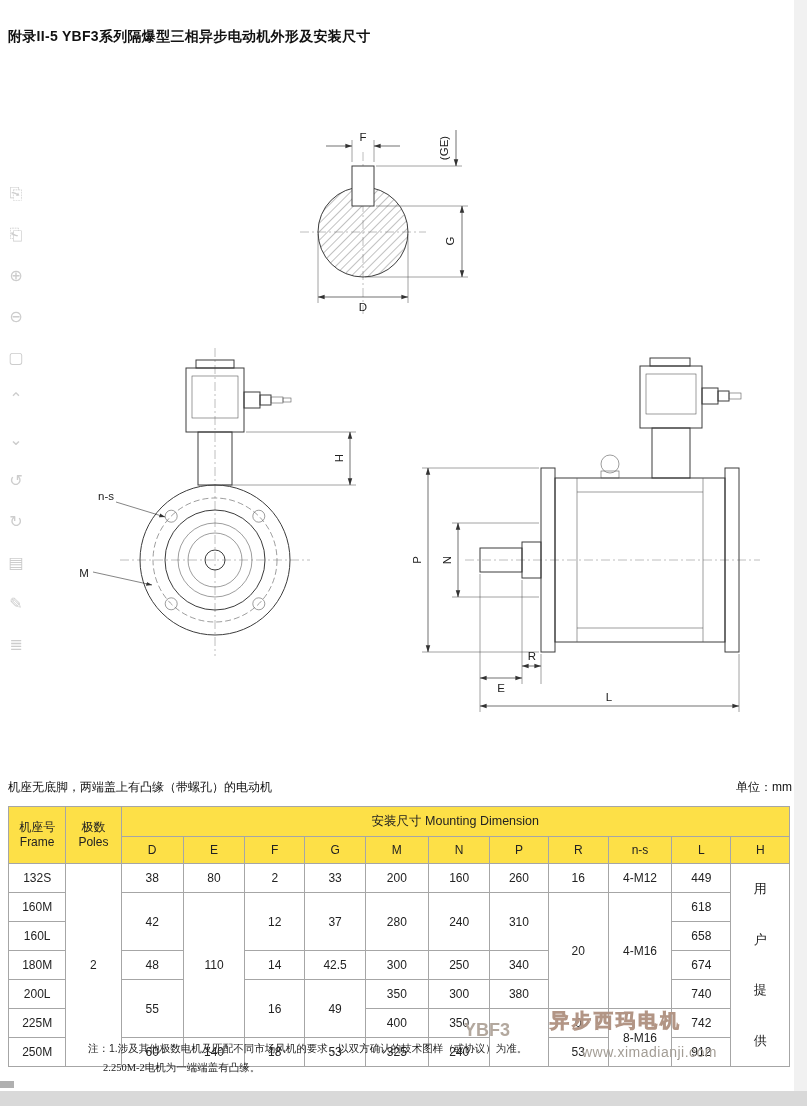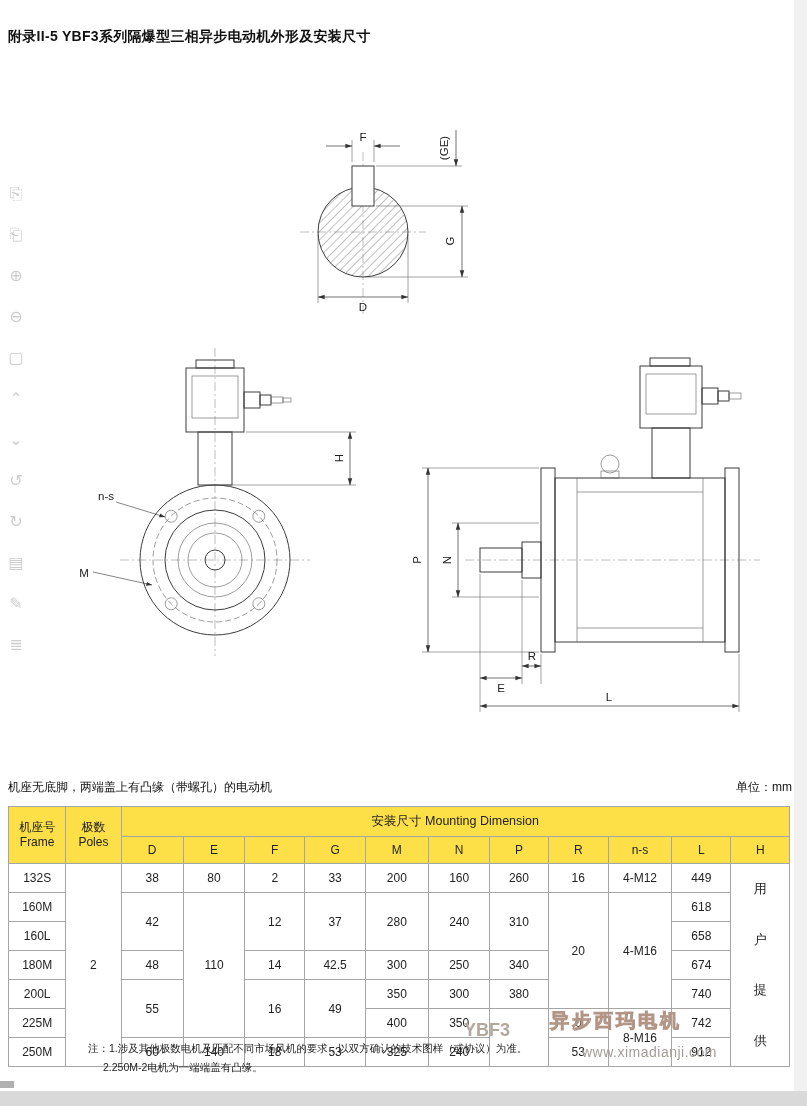--- a/index.html
+++ b/index.html
@@ -28,21 +28,21 @@
   .dim-table { position: absolute; left: 8px; top: 806px; width: 782px; border-collapse: collapse; table-layout: fixed; text-align: center; color: #222; font-size: 12px; }
   .dim-table th, .dim-table td { border: 1px solid #a6a6a6; padding: 0; font-weight: normal; }
   .dim-table thead th { background: #fde047; }
   .dim-table thead tr:nth-child(1) th { height: 30px; font-size: 12.5px; }
   .dim-table thead tr:nth-child(2) th { height: 27px; }
   .dim-table tbody td { height: 29px; background: #fff; }
   .hdr2 div { line-height: 1.25; font-size: 12px; }
   .h-cell div { display: flex; flex-direction: column; justify-content: space-around; height: 100%; font-size: 13px; }
 
   .notes { position: absolute; left: 88px; top: 1039px; font-size: 10.5px; color: #1c1c1c; line-height: 1.85; z-index: 5; }
-  .notes .note2 { padding-left: 15px; }
+  .notes .note2 { padding-left: 15px; font-family: Liberation Serif, serif; }
 
   .wm-model { position: absolute; left: 464px; top: 1020px; font-size: 18px; font-weight: bold; color: #b3a89e; z-index: 6; pointer-events: none; }
   .wm-brand { position: absolute; left: 550px; top: 1008px; font-size: 19px; font-weight: bold; letter-spacing: 3px;
               color: rgba(181,154,140,0.18); -webkit-text-stroke: 0.9px #b29585; z-index: 6; pointer-events: none; }
   .wm-url { position: absolute; left: 582px; top: 1044px; font-size: 14px; color: #a39d95; letter-spacing: 0.5px; z-index: 6; pointer-events: none; }
 
   .right-edge { position: absolute; left: 794px; top: 0; width: 13px; height: 1106px; background: #f1f1f1; }
   .bottom-bar { position: absolute; left: 0; top: 1091px; width: 807px; height: 15px; background: #d9d9d9; }
   .corner-mark { position: absolute; left: 0; top: 1081px; width: 14px; height: 7px; background: #b0b0b0; }
 </style>

